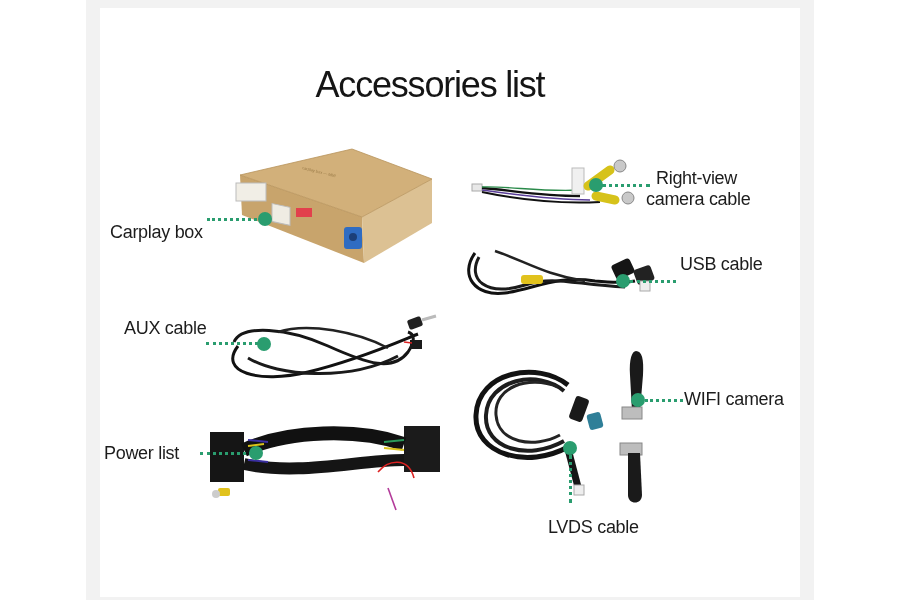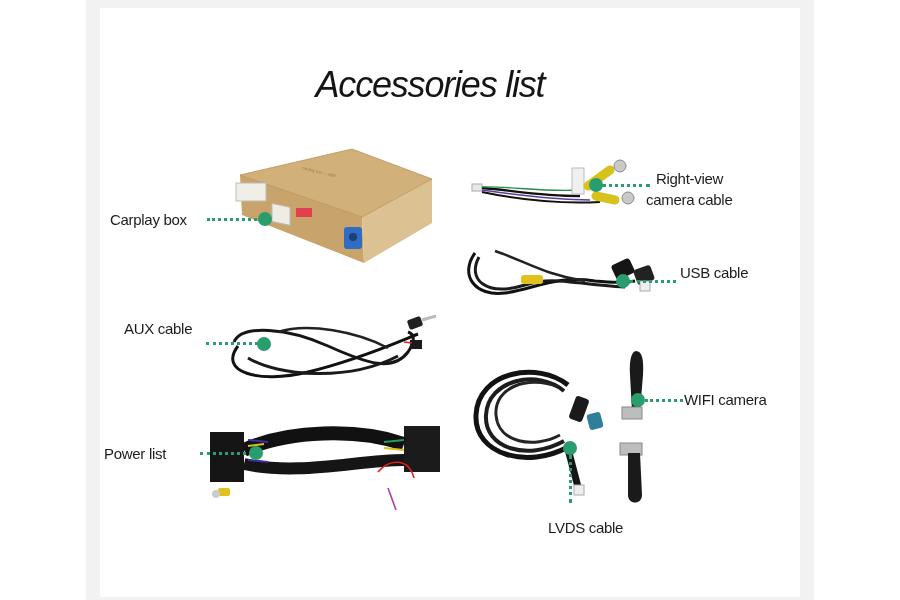--- a/index.html
+++ b/index.html
@@ -13,24 +13,24 @@
     position: absolute; left: 86px; top: 0; width: 728px; height: 600px;
     background: #f2f2f2;
   }
   .panel {
     position: absolute; left: 100px; top: 8px; width: 700px; height: 589px;
     background: #ffffff;
   }
   .title {
     position: absolute; left: 0; top: 40px; width: 860px;
     text-align: center; font-size: 36px; color: #151515;
-    letter-spacing: -1.2px; font-weight: normal; font-style: italic;
+    letter-spacing: -1.2px; font-weight: normal;
   }
   .label {
-    position: absolute; font-size: 15px; color: #1c1c1c;
+    position: absolute; font-size: 18px; color: #1c1c1c;
     white-space: nowrap; letter-spacing: -0.3px; line-height: 21px;
   }
   .leader {
     position: absolute; height: 0;
     border-top: 3px dotted #2a9d6f;
   }
   .leader-v {
     position: absolute; width: 0;
     border-left: 3px dotted #2a9d6f;
   }
@@ -59,21 +59,21 @@
 
   <rect x="4" y="38" width="30" height="18" fill="#f1eee6" stroke="#bbb"></rect>
   <rect x="40" y="50" width="18" height="18" fill="#efece3" stroke="#bbb" transform="skewY(12)"></rect>
   <rect x="64" y="63" width="16" height="9" fill="#e2404c"></rect>
 
   <rect x="112" y="82" width="18" height="22" rx="3" fill="#2f6cc2"></rect>
   <circle cx="121" cy="92" r="4" fill="#1c3f78"></circle>
 
   <text x="70" y="24" font-size="4" fill="#9a7b48" transform="rotate(14 70 24)">carplay box — MMI</text>
 </svg>
-<div class="label" style="left:110px;top:209px">Carplay box</div>
+<div class="label" style="left:110px;top:222px">Carplay box</div>
 <div class="leader" style="left:207px;top:218px;width:56px"></div>
 <div class="dot" style="left:258px;top:212px"></div>
 
 <svg class="prod" style="left:470px;top:160px" width="180" height="55" viewBox="0 0 180 55">
   <rect x="2" y="24" width="10" height="7" fill="#e8e8e8" stroke="#aaa"></rect>
   <path d="M12,28 C40,30 70,36 110,36" stroke="#111" stroke-width="2.4" fill="none"></path>
   <path d="M12,30 C40,34 80,40 120,40" stroke="#5a3d99" stroke-width="1.6" fill="none"></path>
   <path d="M12,27 C40,26 70,32 110,30" stroke="#2a8a4a" stroke-width="1.4" fill="none"></path>
   <path d="M12,32 C50,40 90,44 130,42" stroke="#111" stroke-width="2" fill="none"></path>
   <rect x="102" y="8" width="12" height="26" fill="#f0f0f0" stroke="#bbb"></rect>
@@ -91,21 +91,21 @@
   <path d="M10,8 C-6,30 10,52 40,48 C70,44 90,30 130,36 C150,38 160,38 170,36" stroke="#111" stroke-width="3" fill="none"></path>
   <path d="M14,12 C2,34 20,52 60,40 C90,30 110,40 160,42" stroke="#1b1b1b" stroke-width="3" fill="none"></path>
   <path d="M30,6 C60,16 80,30 120,36" stroke="#222" stroke-width="2.5" fill="none"></path>
   <rect x="56" y="30" width="22" height="9" rx="3" fill="#e1c21d"></rect>
   <rect x="148" y="16" width="20" height="16" rx="3" fill="#151515" transform="rotate(-25 158 24)"></rect>
   <rect x="170" y="22" width="18" height="16" rx="3" fill="#222" transform="rotate(-20 179 30)"></rect>
   <rect x="175" y="36" width="10" height="10" fill="#eee" stroke="#aaa"></rect>
 </svg>
 <div class="dot" style="left:616px;top:274px"></div>
 <div class="leader" style="left:630px;top:280px;width:46px"></div>
-<div class="label" style="left:680px;top:262px">USB cable</div>
+<div class="label" style="left:680px;top:254px">USB cable</div>
 
 <svg class="prod" style="left:218px;top:312px" width="230" height="75" viewBox="0 0 230 75">
   <path d="M20,34 C0,60 40,72 90,60 C140,48 180,30 200,22" stroke="#111" stroke-width="3" fill="none"></path>
   <path d="M16,30 C24,12 70,16 110,34 C150,52 175,60 190,40 C198,28 196,22 190,20" stroke="#161616" stroke-width="3" fill="none"></path>
   <path d="M30,46 C60,64 130,70 180,44" stroke="#1a1a1a" stroke-width="3" fill="none"></path>
   <path d="M60,20 C90,10 140,20 170,36" stroke="#222" stroke-width="2.5" fill="none"></path>
   <rect x="190" y="6" width="14" height="10" rx="2" fill="#202020" transform="rotate(-20 197 11)"></rect>
   <line x1="204" y1="8" x2="218" y2="4" stroke="#bbb" stroke-width="3"></line>
   <rect x="192" y="28" width="12" height="9" fill="#1a1a1a"></rect>
   <line x1="186" y1="30" x2="194" y2="31" stroke="#d22" stroke-width="1.5"></line>

